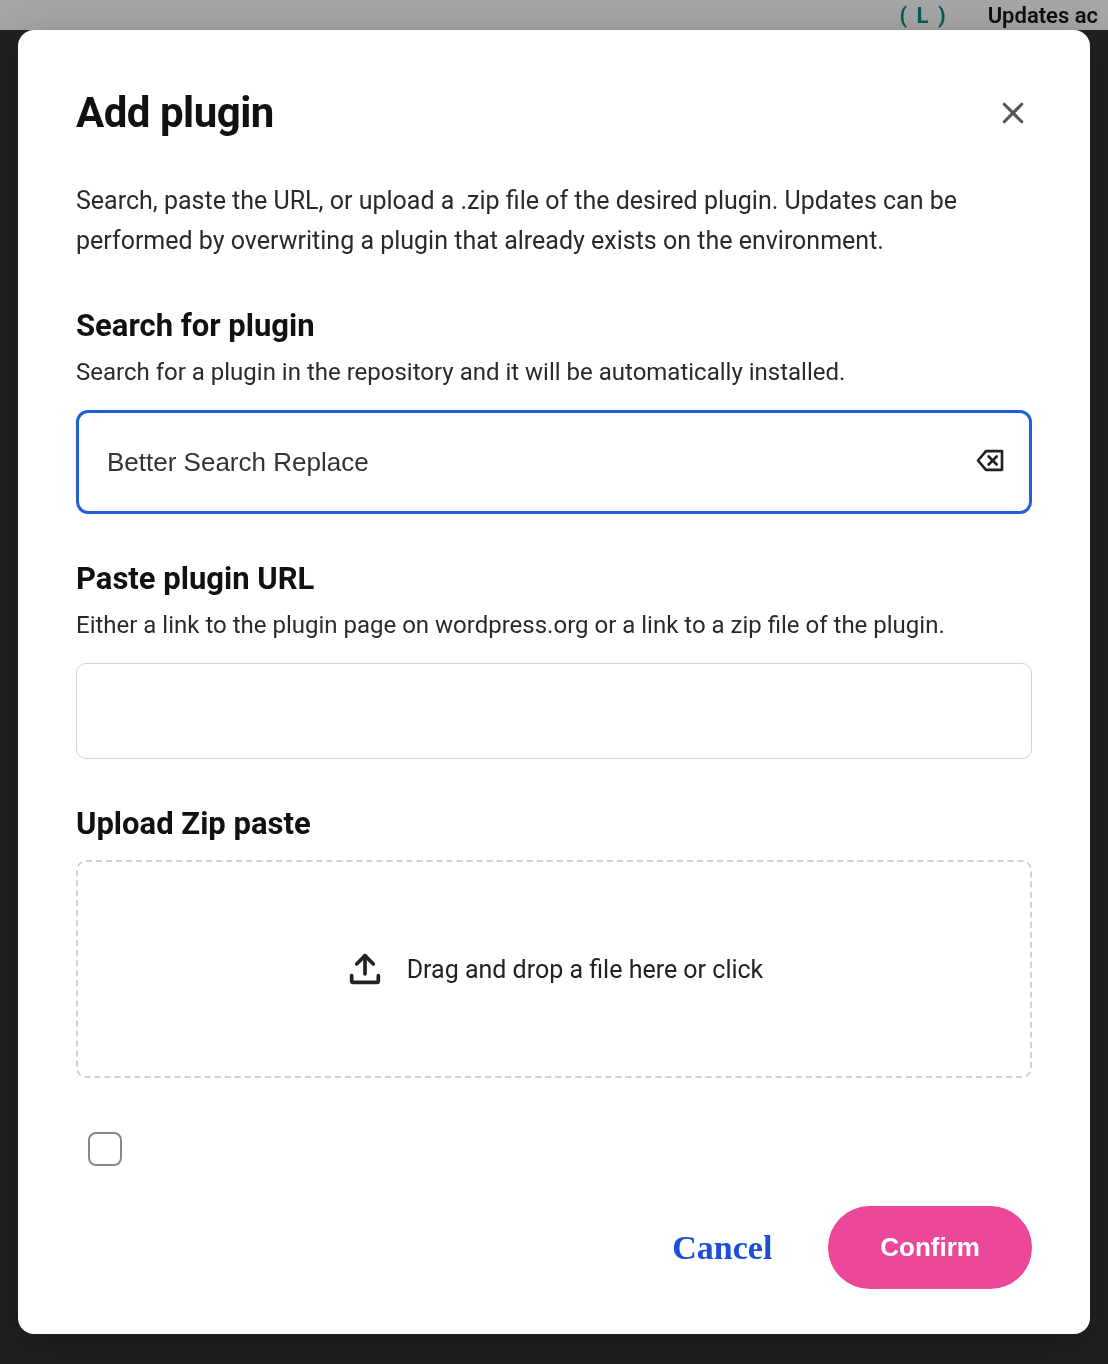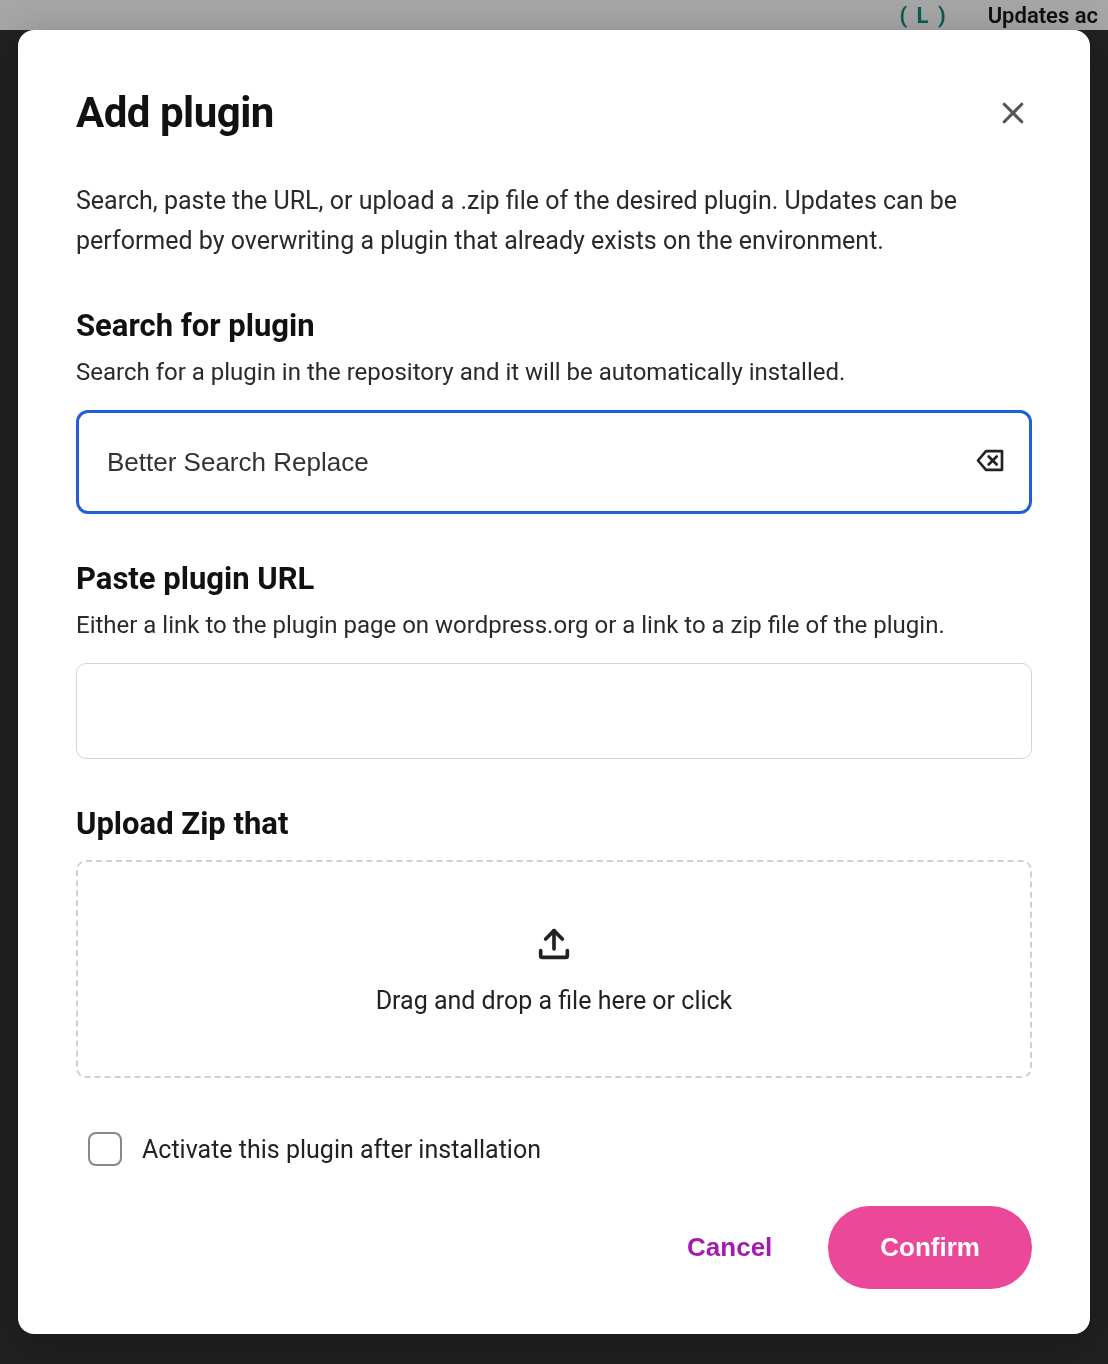--- a/index.html
+++ b/index.html
@@ -118,21 +118,21 @@
     font-size: 26px;
     outline: none;
   }
   .dropzone {
     margin-top: 18px;
     width: 100%;
     height: 218px;
     border: 2px dashed #d0d0d0;
     border-radius: 10px;
     display: flex;
-    flex-direction: column;
+    flex-direction: row;
     align-items: center;
     justify-content: center;
     gap: 22px;
     cursor: pointer;
   }
   .dropzone svg { width: 40px; height: 40px; color: #222; }
   .dropzone-text { font-size: 25px; color: #222; }
   .activate-row {
     margin-top: 54px;
     display: flex;
@@ -156,25 +156,26 @@
     margin-top: auto;
     display: flex;
     justify-content: flex-end;
     align-items: center;
     gap: 40px;
     padding-top: 40px;
   }
   .btn-cancel {
     background: none;
     border: none;
-    color: #a21caf;
-    font-size: 26px;
+    color: #1d4ed8;
+    font-size: 34px;
     font-weight: 700;
     cursor: pointer;
     padding: 12px 16px;
+    font-family: Liberation Serif, serif;
   }
   .btn-confirm {
     background: #ec4899;
     border: none;
     color: #fff;
     font-size: 26px;
     font-weight: 700;
     padding: 26px 52px;
     border-radius: 999px;
     cursor: pointer;
@@ -219,34 +220,33 @@
     </div>
   </div>
 
   <div class="section">
     <div class="section-title">Paste plugin URL</div>
     <div class="section-sub">Either a link to the plugin page on wordpress.org or a link to a zip file of the plugin.</div>
     <input class="url-input" type="text" value="" style="">
   </div>
 
   <div class="section">
-    <div class="section-title">Upload Zip that</div>
+    <div class="section-title">Upload Zip paste</div>
     <div class="dropzone">
       <svg viewBox="0 0 24 24" fill="none" stroke="currentColor" stroke-width="2.2" stroke-linecap="round" stroke-linejoin="round">
         <path d="M12 15 V4"></path>
         <path d="M7 9 L12 4 L17 9"></path>
         <path d="M4 16 v3 a1 1 0 0 0 1 1 h14 a1 1 0 0 0 1 -1 v-3"></path>
       </svg>
       <div class="dropzone-text">Drag and drop a file here or click</div>
     </div>
   </div>
 
   <div class="activate-row">
     <button class="checkbox"></button>
-    <span class="activate-label">Activate this plugin after installation</span>
   </div>
 
   <div class="footer">
     <button class="btn-cancel">Cancel</button>
     <button class="btn-confirm">Confirm</button>
   </div>
 
 </div>
 
 </body></html>

